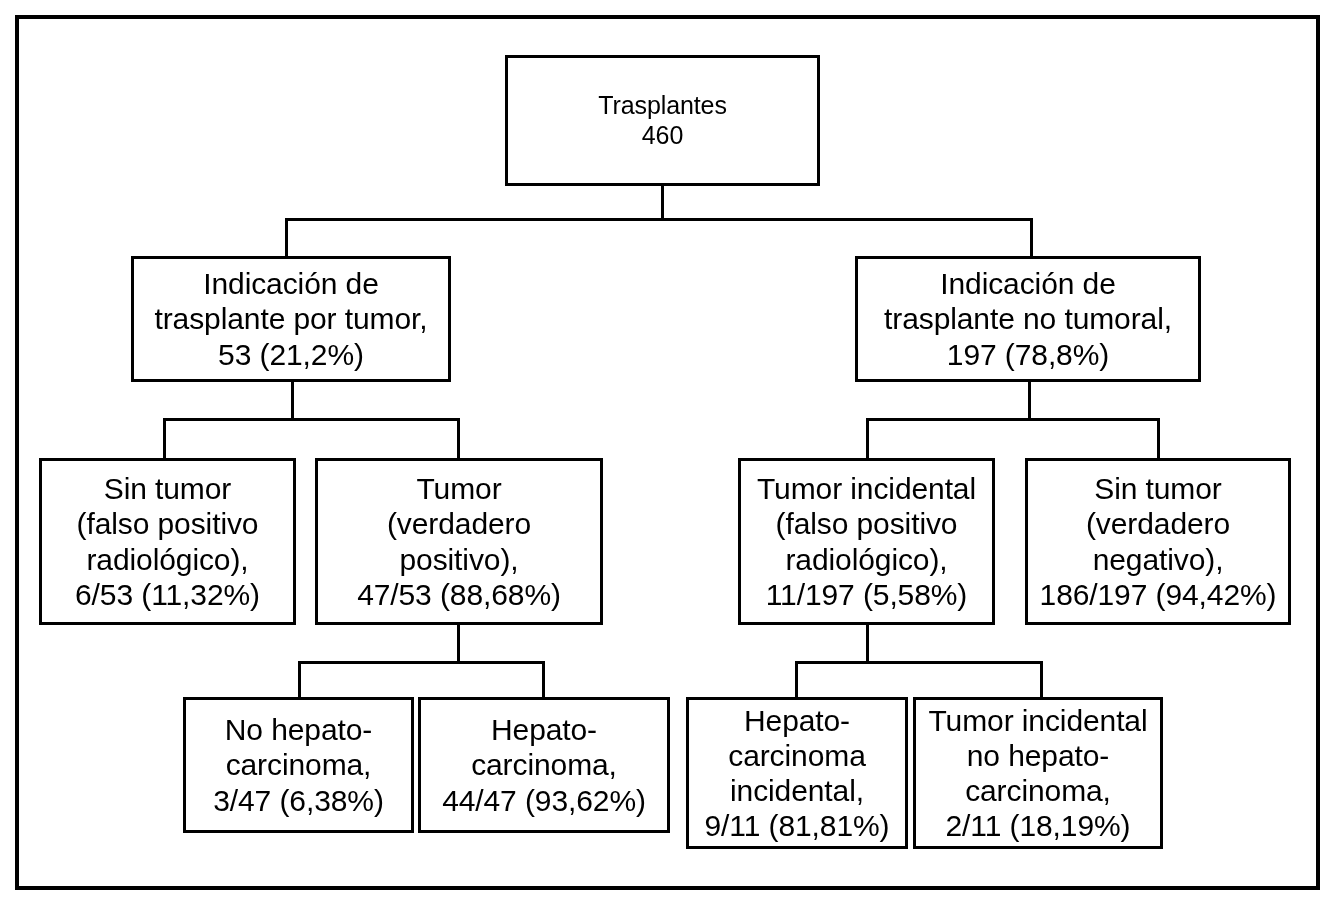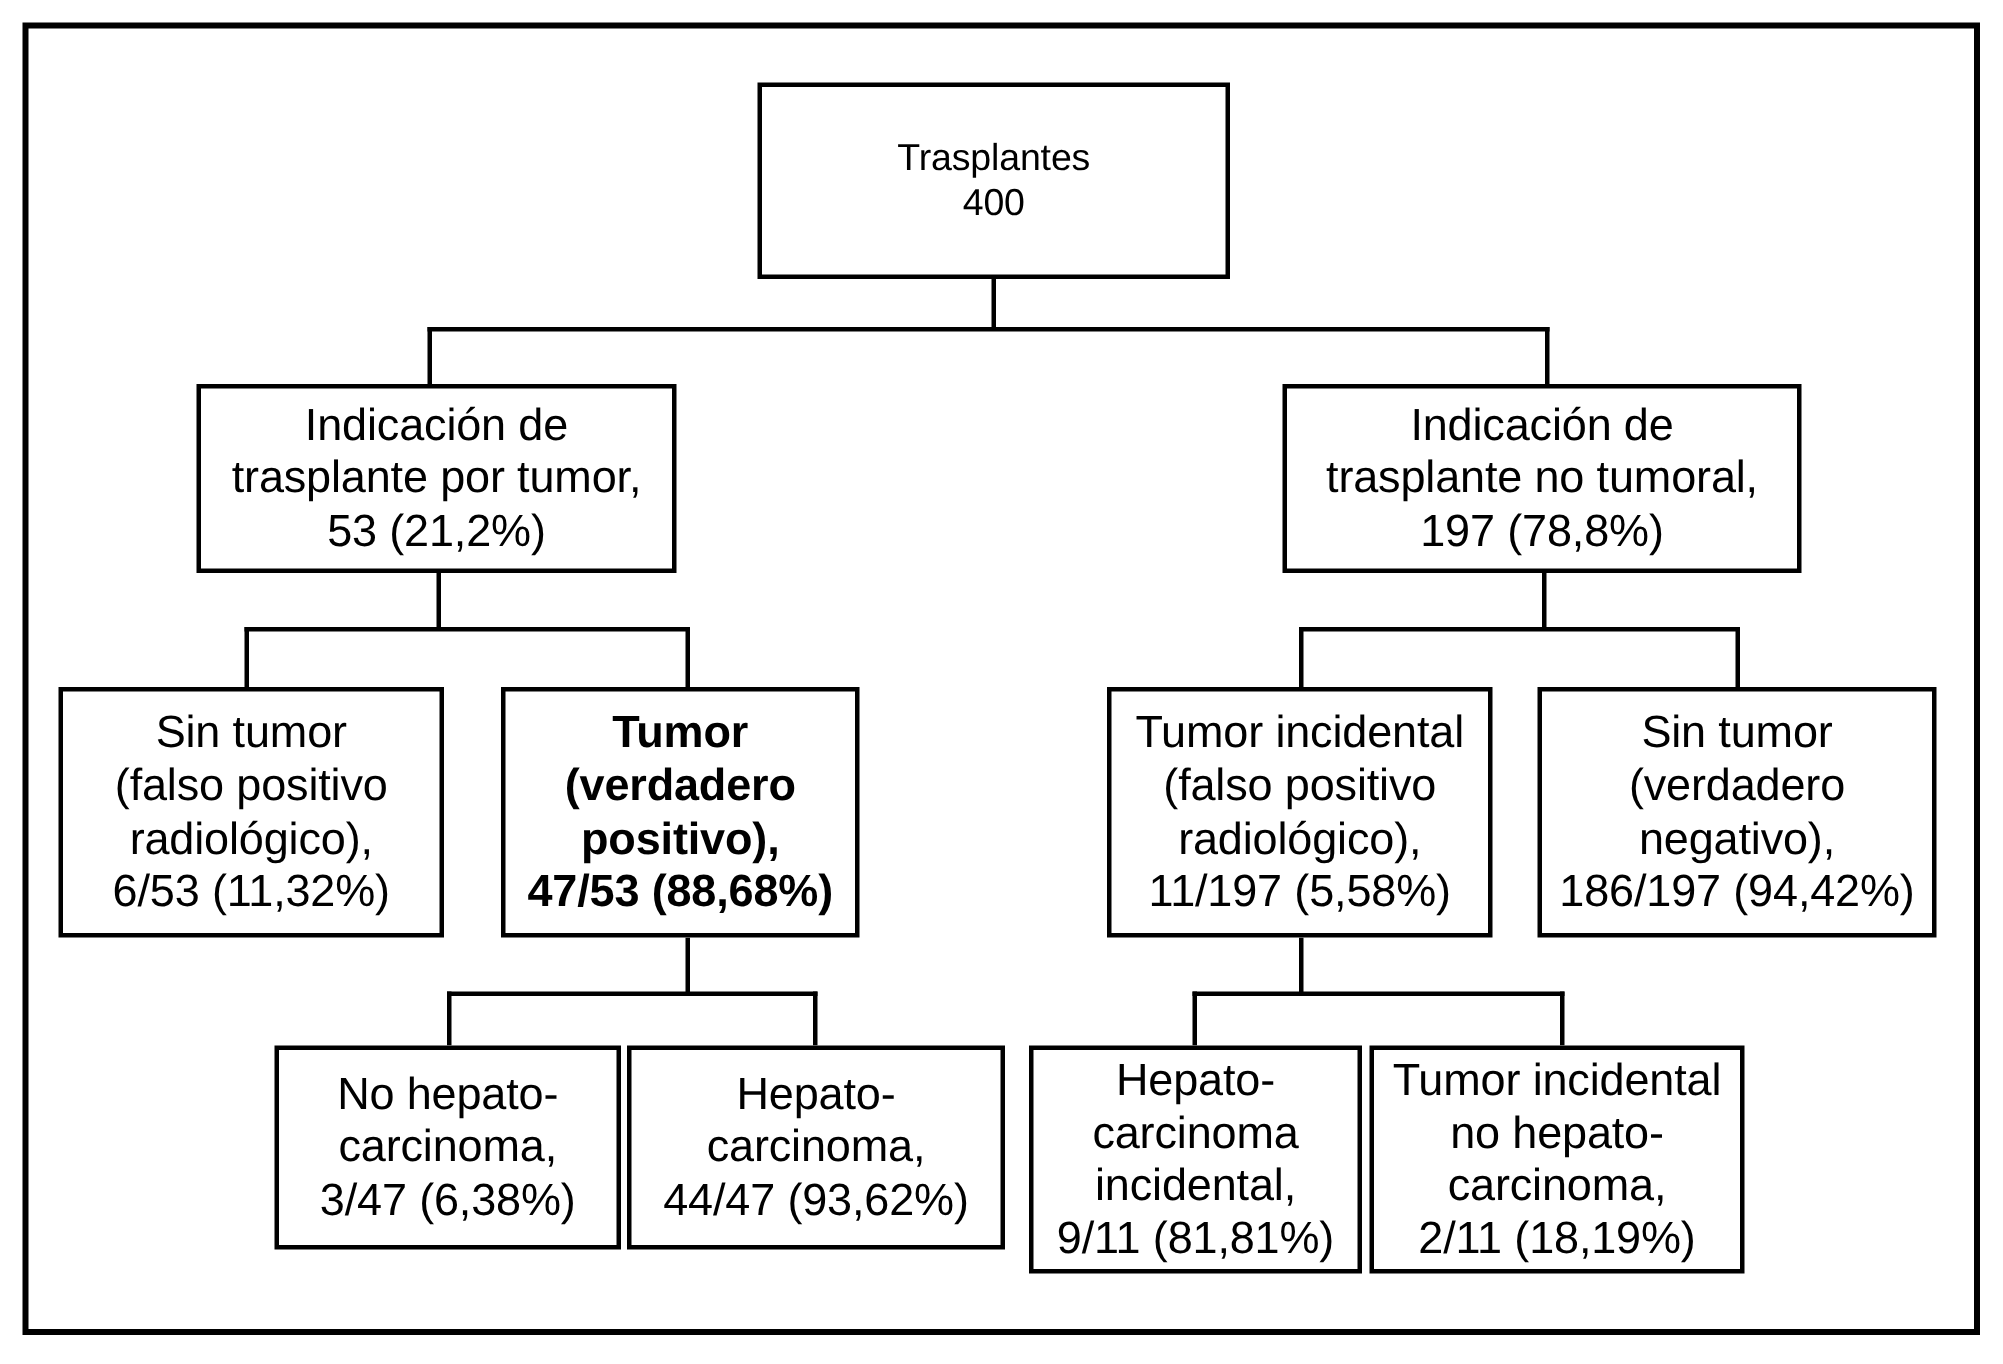--- a/index.html
+++ b/index.html
@@ -86,21 +86,21 @@
   <div class="conn v" style="left:298px; top:661px; height:36px;"></div>
   <div class="conn v" style="left:542px; top:661px; height:36px;"></div>
 
   <div class="conn v" style="left:866px; top:625px; height:38px;"></div>
   <div class="conn h" style="left:795px; top:661px; width:248px;"></div>
   <div class="conn v" style="left:795px; top:661px; height:36px;"></div>
   <div class="conn v" style="left:1040px; top:661px; height:36px;"></div>
 
   <div class="node root" style="left:505px; top:55px; width:315px; height:131px;">
     <span class="label">Trasplantes
-400</span>
+460</span>
   </div>
 
   <div class="node" style="left:131px; top:256px; width:320px; height:126px;">
     <span class="label">Indicación de
 trasplante por tumor,
 53 (21,2%)</span>
   </div>
 
   <div class="node" style="left:855px; top:256px; width:346px; height:126px;">
     <span class="label">Indicación de
@@ -108,21 +108,21 @@
 197 (78,8%)</span>
   </div>
 
   <div class="node" style="left:39px; top:458px; width:257px; height:167px;">
     <span class="label">Sin tumor
 (falso positivo
 radiológico),
 6/53 (11,32%)</span>
   </div>
 
-  <div class="node" style="left:334px; top:458px; width:239px; height:167px;font-weight:bold;">
+  <div class="node" style="left:315px; top:458px; width:288px; height:167px;">
     <span class="label">Tumor
 (verdadero
 positivo),
 47/53 (88,68%)</span>
   </div>
 
   <div class="node" style="left:738px; top:458px; width:257px; height:167px;">
     <span class="label">Tumor incidental
 (falso positivo
 radiológico),

